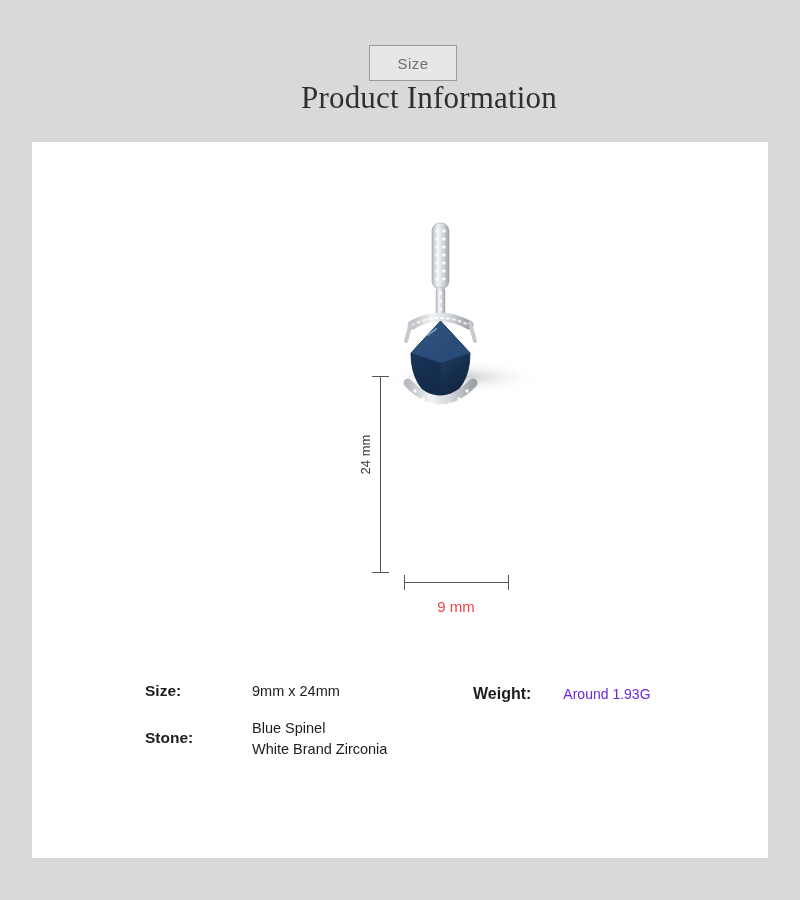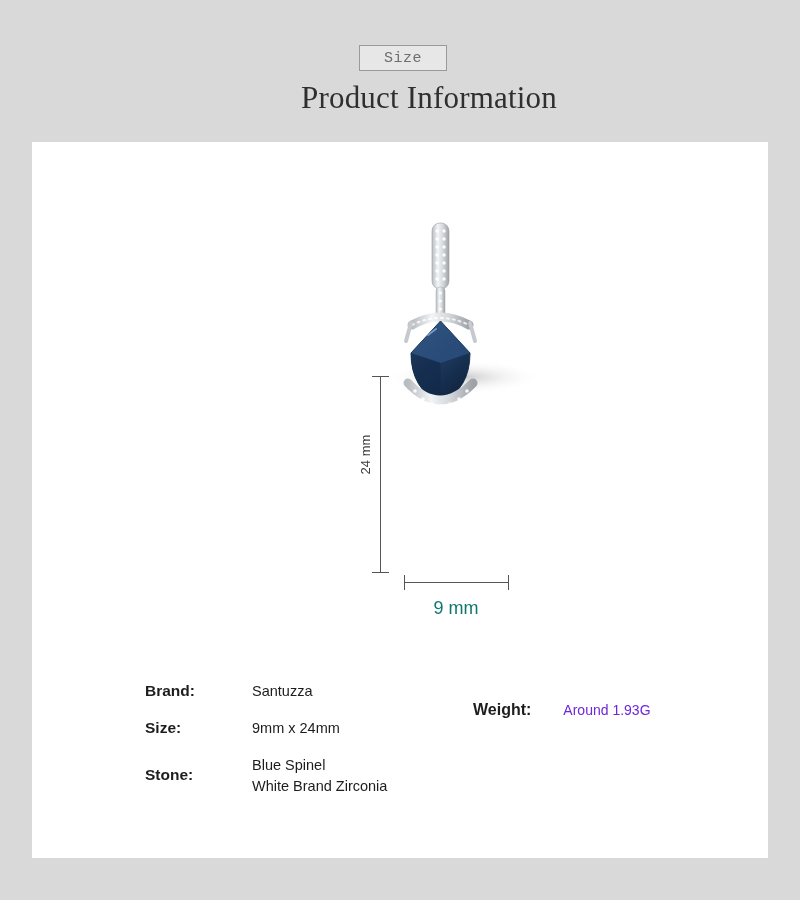--- a/index.html
+++ b/index.html
@@ -15,29 +15,29 @@
   }
   .page {
     position: relative;
     width: 800px;
     height: 900px;
   }
 
   
   .size-tag {
     position: absolute;
-    left: 359px;
+    left: 369px;
     top: 45px;
     width: 88px;
-    height: 26px;
+    height: 36px;
     border: 1px solid #9a9a9a;
     background: #e7e7e7;
     color: #6f6f6f;
     font-size: 15px;
-    font-family: Liberation Mono, monospace;
+    font-family: Liberation Sans, sans-serif;
     display: flex;
     align-items: center;
     justify-content: center;
     letter-spacing: 0.5px;
     box-sizing: border-box;
   }
   .page-title {
     position: absolute;
     left: 0;
     top: 80px;
@@ -117,22 +117,22 @@
     top: 433px;
   }
   .hcap.l { left: 372px; }
   .hcap.r { left: 476px; }
   .hlabel {
     position: absolute;
     left: 372px;
     top: 456px;
     width: 104px;
     text-align: center;
-    font-size: 18px;
-    color: #0f766e;
+    font-size: 15px;
+    color: #ef4444;
   }
 
   
   .specs {
     position: absolute;
     left: 113px;
     top: 540px;
     width: 600px;
   }
   .spec-row {
@@ -151,21 +151,20 @@
     color: #1d1d1d;
   }
   .spec-val .line2 { display: block; margin-top: 5px; }
 
   .weight-block {
     position: absolute;
     left: 441px;
     top: 543px;
     display: flex;
     align-items: baseline;
-    margin-top: 16px;
   }
   .weight-key {
     font-size: 16px;
     font-weight: bold;
     color: #1d1d1d;
     margin-right: 32px;
   }
   .weight-val {
     font-size: 14px;
     color: #6d28d9;
@@ -261,24 +260,20 @@
     <div class="vcap bot"></div>
     <div class="vlabel">24 mm</div>
 
     <div class="hcap l"></div>
     <div class="hline"></div>
     <div class="hcap r"></div>
     <div class="hlabel">9 mm</div>
 
     <div class="specs">
       <div class="spec-row">
-        <div class="spec-key">Brand:</div>
-        <div class="spec-val">Santuzza</div>
-      </div>
-      <div class="spec-row">
         <div class="spec-key">Size:</div>
         <div class="spec-val">9mm x 24mm</div>
       </div>
       <div class="spec-row stone">
         <div class="spec-key">Stone:</div>
         <div class="spec-val">
           <span>Blue Spinel</span>
           <span class="line2">White Brand Zirconia</span>
         </div>
       </div>

